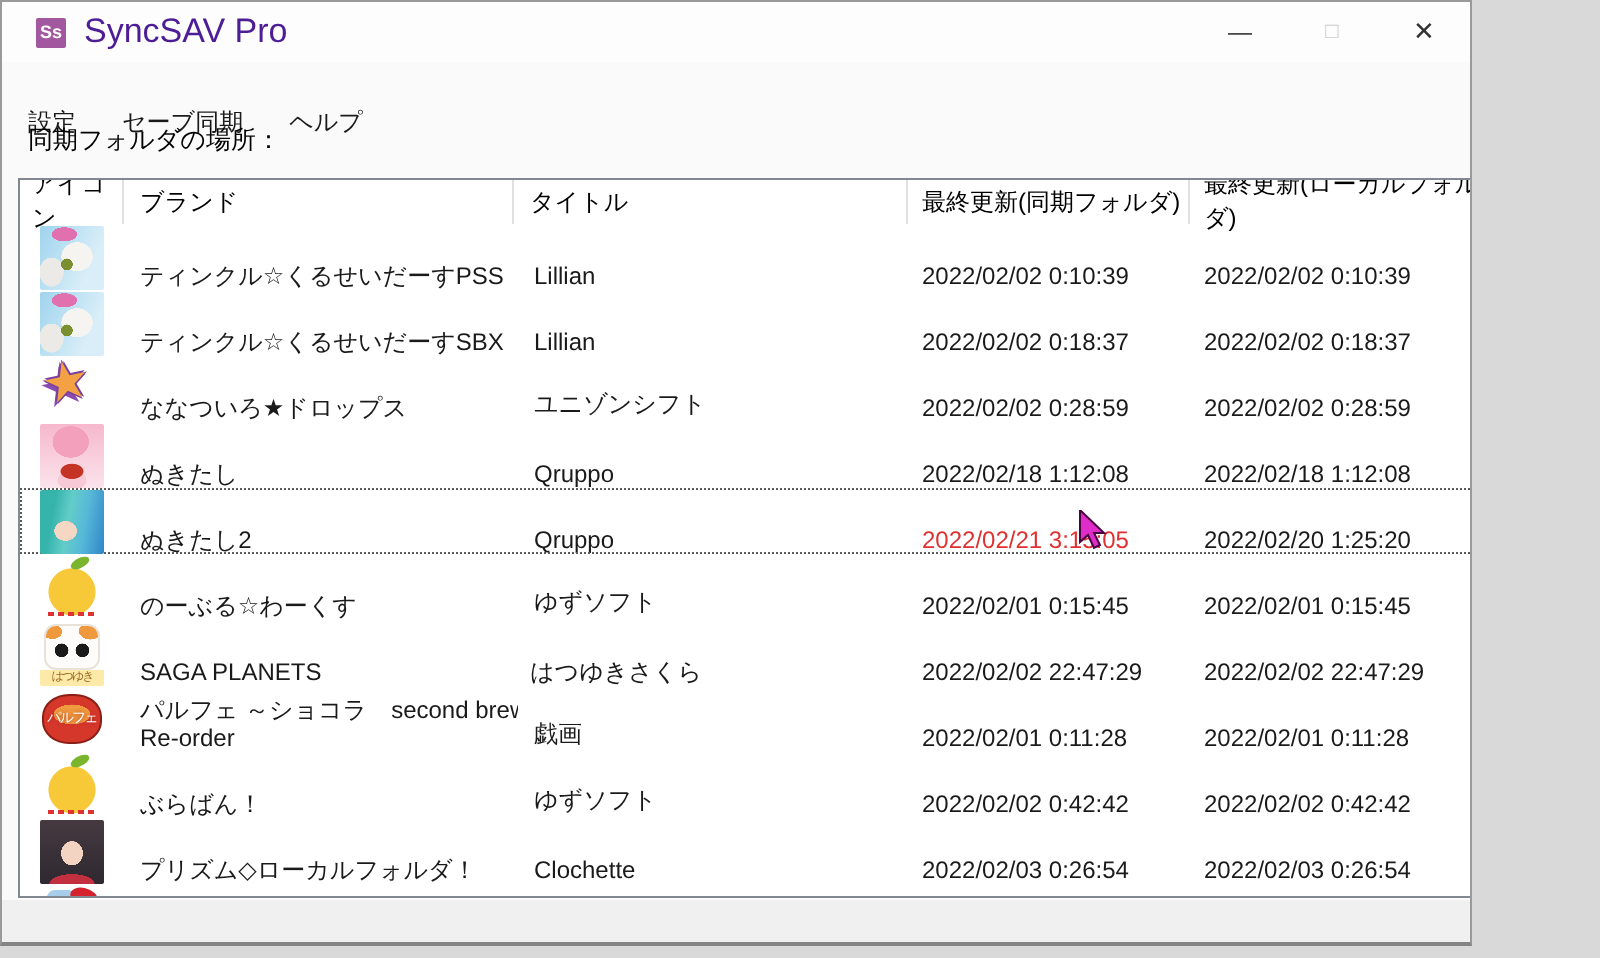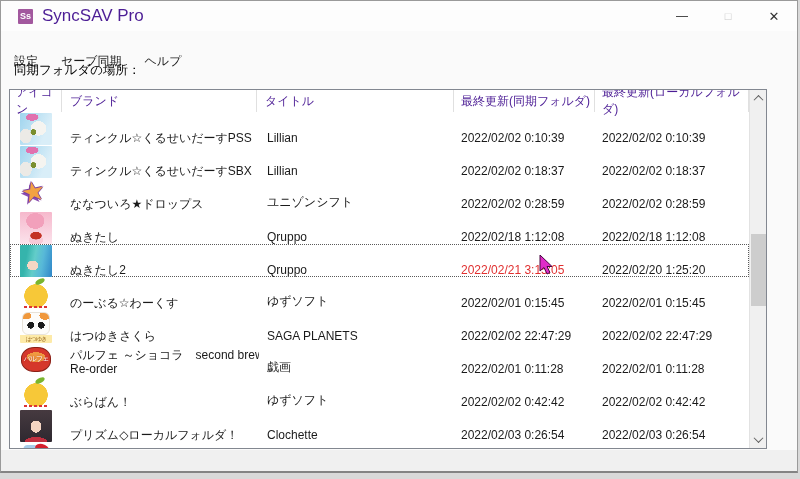--- a/index.html
+++ b/index.html
@@ -1,17 +1,17 @@
 <!DOCTYPE html>
 <html><head>
 <meta charset="utf-8">
 <style>
   html,body{margin:0;padding:0;background:#d9d9d9;font-family:"Liberation Sans","DejaVu Sans",sans-serif;}
   *{box-sizing:border-box;}
-  .window{position:relative;width:798px;height:473px;background:#fafafa;border:1px solid #9a9a9a;border-bottom:2px solid #848484;overflow:hidden;}
+  .window{position:relative;width:736px;height:473px;background:#fafafa;border:1px solid #9a9a9a;border-bottom:2px solid #848484;overflow:hidden;}
 
   
   .titlebar{position:absolute;left:0;top:0;right:0;height:30px;background:#fdfdfd;display:flex;align-items:center;}
   .app-icon{width:15px;height:15px;margin-left:17px;background:#a2589e;color:#fff;font-size:9px;font-weight:bold;
             display:flex;align-items:center;justify-content:center;border-radius:1px;}
   .win-title{margin-left:9px;font-size:17px;color:#4c1d95;}
   .win-controls{margin-left:auto;display:flex;height:100%;}
   .win-btn{width:46px;height:100%;display:flex;align-items:center;justify-content:center;font-size:12px;color:#333;cursor:default;}
   .win-btn.max{color:#c9c9c9;font-size:11px;}
   .win-btn.close{font-size:13px;}
@@ -21,21 +21,21 @@
   .menu-item{padding:3px 10px;margin-left:3px;margin-top:37px;}
   .menu-item:first-child{margin-left:3px;}
 
   
   .folder-row{position:absolute;left:13px;top:56px;right:8px;height:26px;display:flex;align-items:center;font-size:12.5px;color:#000000;}
   .folder-path{margin-left:14px;}
 
   
   .list{position:absolute;left:8px;top:88px;width:758px;height:360px;background:#fff;border:1px solid #828790;overflow:hidden;}
   .list-inner{position:absolute;left:0;top:0;right:17px;bottom:0;overflow:hidden;}
-  .lheader{display:flex;height:22px;font-size:12px;color:#4c1d95;background:#fff;}
+  .lheader{display:flex;height:22px;font-size:12px;color:#000000;background:#fff;}
   .hcell{display:flex;align-items:center;padding-left:6px;border-right:1px solid #e0e0e0;height:100%;}
   .trow{display:flex;height:33px;align-items:flex-end;position:relative;}
   .trow.focused{outline:1px dotted #5a5a5a;outline-offset:-1px;}
   .cell{font-size:12px;color:#1a1a1a;overflow:hidden;white-space:nowrap;}
   .col-icon{width:52px;display:flex;justify-content:center;align-items:center;}
   .col-title{width:197px;padding-left:8px;line-height:14px;}
   .col-brand{width:195px;padding-left:8px;}
   .col-sync{width:141px;padding-left:7px;}
   .col-local{flex:1;padding-left:7px;}
   .newer{color:#e03030;}
@@ -198,22 +198,22 @@
         <div class="cell col-title">のーぶる☆わーくす</div>
         <div class="cell col-brand">ゆずソフト</div>
         <div class="cell col-sync">2022/02/01 0:15:45</div>
         <div class="cell col-local">2022/02/01 0:15:45</div>
       </div>
 
       <div class="trow">
         <div class="cell col-icon">
             <div class="gicon icon-hatsuyuki"></div>
           </div>
+        <div class="cell col-brand">SAGA PLANETS</div>
         <div class="cell col-title">はつゆきさくら</div>
-        <div class="cell col-brand">SAGA PLANETS</div>
         <div class="cell col-sync">2022/02/02 22:47:29</div>
         <div class="cell col-local">2022/02/02 22:47:29</div>
       </div>
 
       <div class="trow">
         <div class="cell col-icon">
             <div class="gicon icon-parfait"></div>
           </div>
         <div class="cell col-title">
           <div>パルフェ ～ショコラ　second brew～</div>

